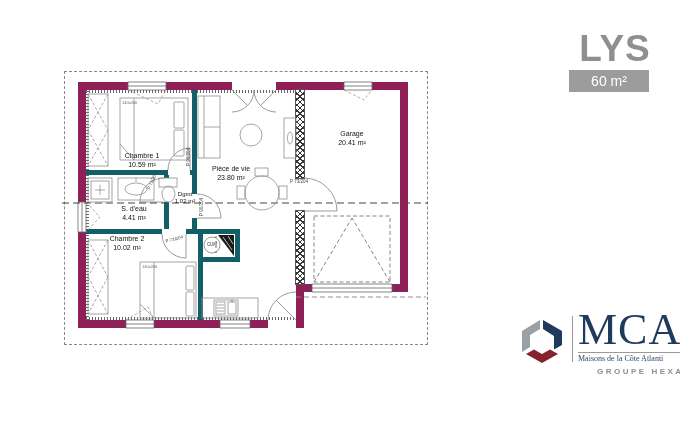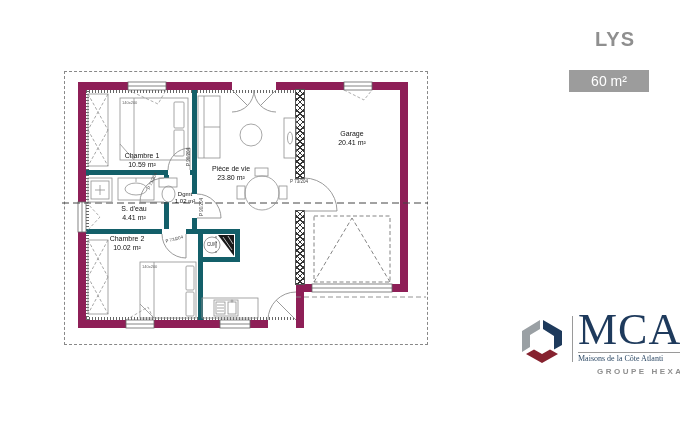--- a/index.html
+++ b/index.html
@@ -21,21 +21,21 @@
 
   .rlabel{position:absolute;font-size:7px;line-height:8.5px;color:#111;text-align:center}
   .rlabel span{display:block}
   .rlabel.small{font-size:6px;line-height:7px}
   .flabel{position:absolute;font-size:4px;color:#666;white-space:nowrap}
   .dlbl{position:absolute;font-size:4.5px;color:#444;white-space:nowrap;transform-origin:left top}
   .cum{position:absolute;left:141px;top:176px;width:18px;text-align:center;font-size:4.5px;color:#333}
 
   
   .title{position:absolute;left:560px;top:28px;width:110px;text-align:center;
-         font-size:20px;font-weight:bold;letter-spacing:1px;color:#8f8f8f}
+         font-size:37px;font-weight:bold;letter-spacing:1px;color:#8f8f8f}
   .badge{position:absolute;left:569px;top:70px;width:80px;height:22px;background:#9c9c9c;
          color:#fff;font-size:14px;line-height:22px;text-align:center}
 
   
   .cube{position:absolute;left:516px;top:314px}
   .brand-divider{position:absolute;left:572px;top:316px;width:1px;height:46px;background:#9a9a9a}
   .mca{position:absolute;left:578px;top:308px;font-family:"Liberation Serif",serif;
        font-size:44px;line-height:44px;letter-spacing:1px;color:#1e3a5c;white-space:nowrap}
   .brand-rule{position:absolute;left:578px;top:352px;width:102px;height:1px;background:#9a9a9a}
   .tagline{position:absolute;left:578px;top:354px;font-family:Liberation Serif, serif;

